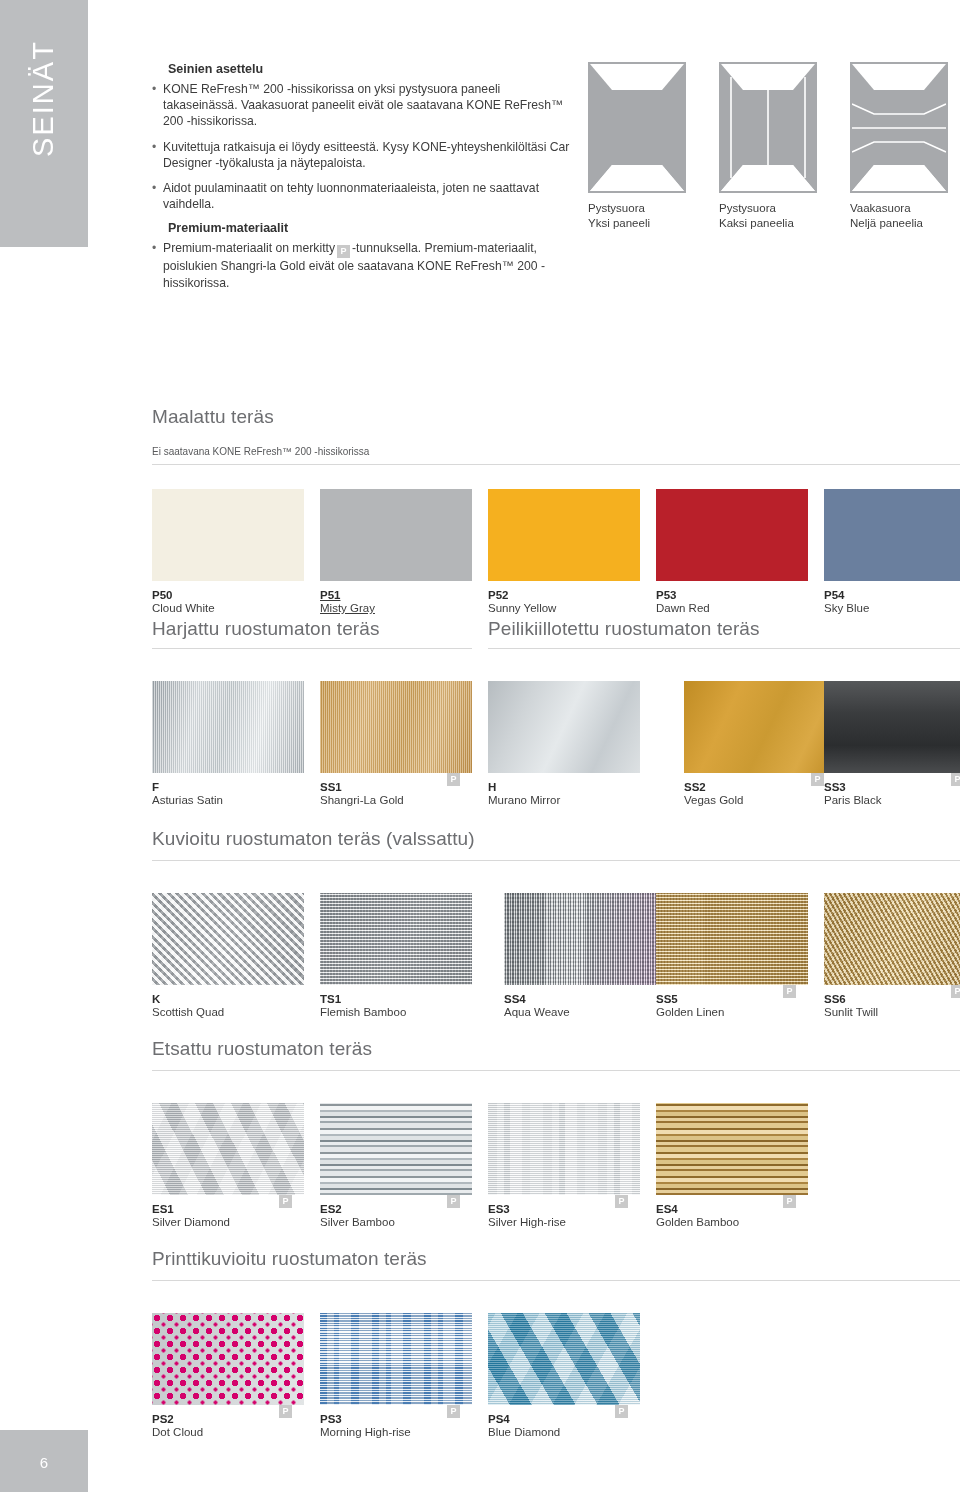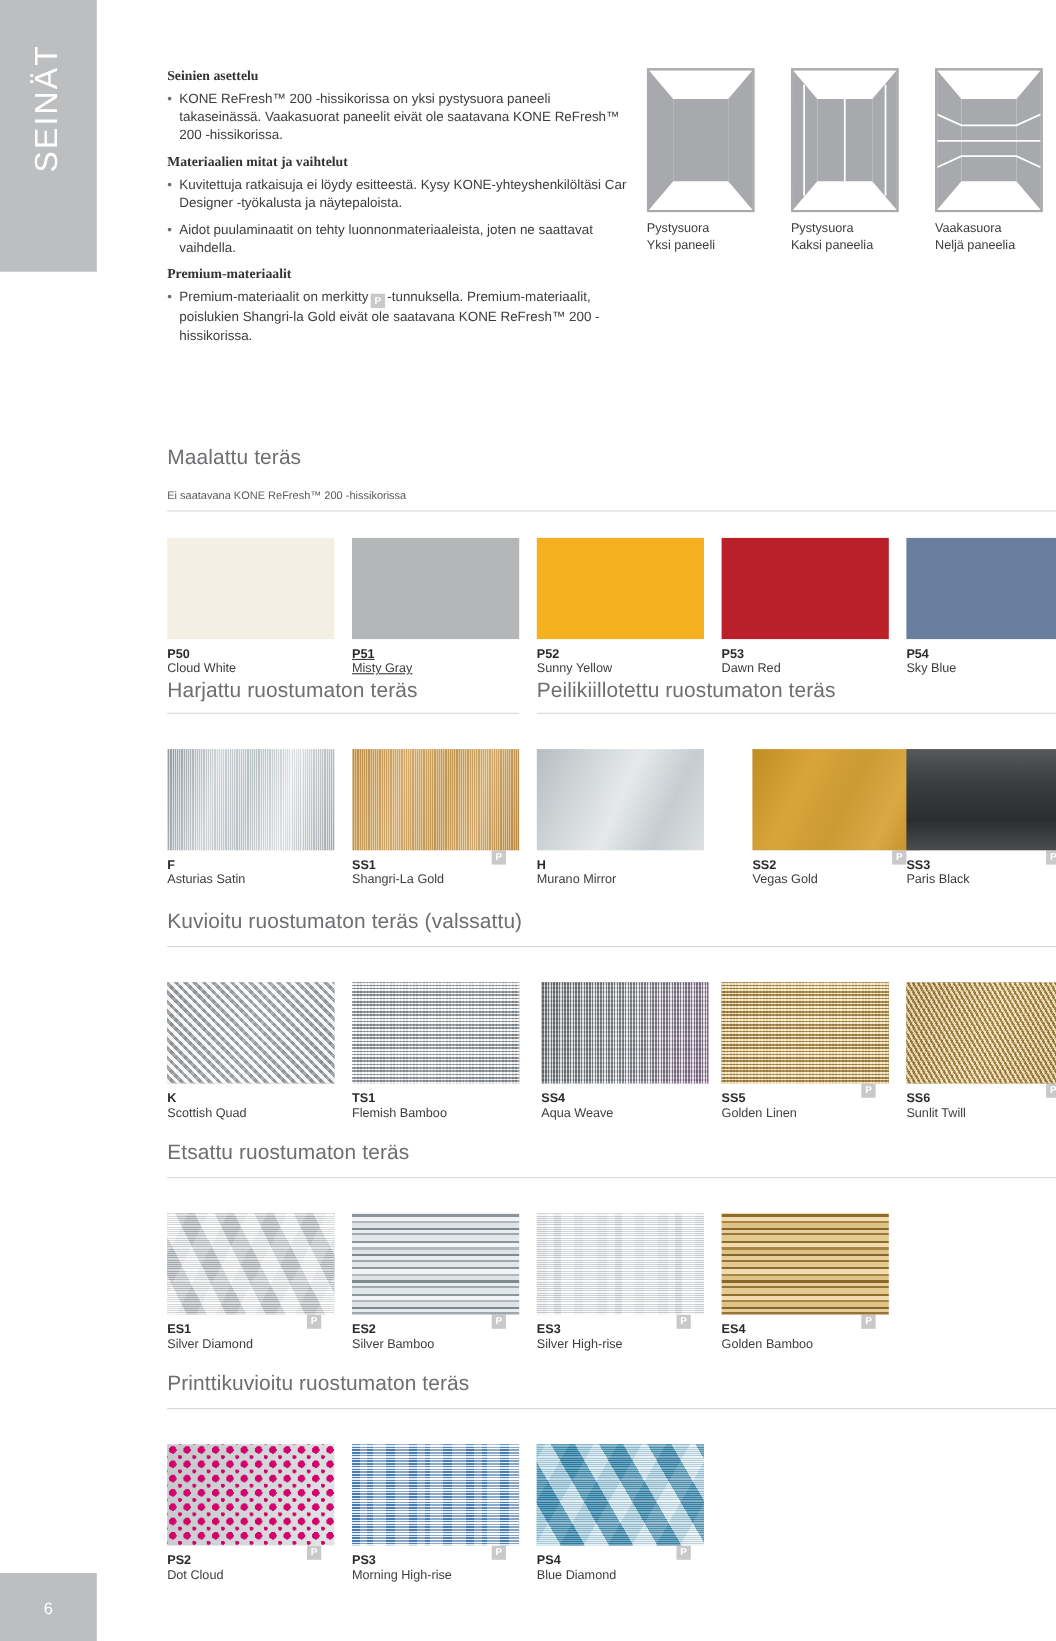--- a/index.html
+++ b/index.html
@@ -30,21 +30,21 @@
   }
   #page-number {
     position: absolute; left: 0; bottom: 21px; width: 88px;
     text-align: center; color: #fff; font-size: 15px;
   }
 
   
   #content { position: absolute; left: 152px; top: 0; width: 808px; height: 1492px; }
 
   .intro { position: absolute; left: 0; top: 62px; width: 420px; }
-  h3.sub { font-size: 12.5px; font-weight: bold; color: #333; margin: 0 0 5px 0; font-family: Liberation Serif, serif; }
+  h3.sub { font-size: 12.5px; font-weight: bold; color: #333; margin: 0 0 5px 16px; }
   ul.bl { list-style: none; margin: 0 0 9px 0; }
   ul.bl li {
     position: relative; padding-left: 11px; margin-bottom: 9px;
     font-size: 12.2px; line-height: 16.2px; color: #3d3d3d;
   }
   ul.bl li:before {
     content: "\2022"; position: absolute; left: 0; top: 0; color: #6b6b6b;
   }
   .pbadge {
     display: inline-block; width: 13px; height: 13px;
@@ -183,21 +183,20 @@
   <div id="footer-tab"></div>
   <div id="page-number">6</div>
 
   <div id="content">
 
     <div class="intro">
       <h3 class="sub">Seinien asettelu</h3>
       <ul class="bl">
         <li>KONE ReFresh™ 200 -hissikorissa on yksi pystysuora paneeli takaseinässä. Vaakasuorat paneelit eivät ole saatavana KONE ReFresh™ 200 -hissikorissa.</li>
       </ul>
-      <h3 class="sub">Materiaalien mitat ja vaihtelut</h3>
       <ul class="bl">
         <li>Kuvitettuja ratkaisuja ei löydy esitteestä. Kysy KONE-yhteyshenkilöltäsi Car Designer -työkalusta ja näytepaloista.</li>
         <li>Aidot puulaminaatit on tehty luonnonmateriaaleista, joten ne saattavat vaihdella.</li>
       </ul>
       <h3 class="sub">Premium-materiaalit</h3>
       <ul class="bl">
         <li><span>Premium-materiaalit on merkitty</span><span class="pbadge">P</span><span>-tunnuksella. Premium-materiaalit, poislukien Shangri-la Gold eivät ole saatavana KONE ReFresh™ 200 -hissikorissa.</span></li>
       </ul>
     </div>
 
@@ -369,21 +368,21 @@
             </div>
             <div class="sw-name">Scottish Quad</div>
           </div>
         <div class="cell" style="left:168px;">
             <div class="sw t-linen"></div>
             <div class="sw-code-row">
               <span class="sw-code">TS1</span>
             </div>
             <div class="sw-name">Flemish Bamboo</div>
           </div>
-        <div class="cell" style="left:340px;">
+        <div class="cell" style="left:352px;">
             <div class="sw t-aqua"></div>
             <div class="sw-code-row">
               <span class="sw-code">SS4</span>
             </div>
             <div class="sw-name">Aqua Weave</div>
           </div>
         <div class="cell" style="left:504px;">
             <div class="sw t-goldlinen"></div>
             <div class="sw-code-row">
               <span class="sw-code">SS5</span>

